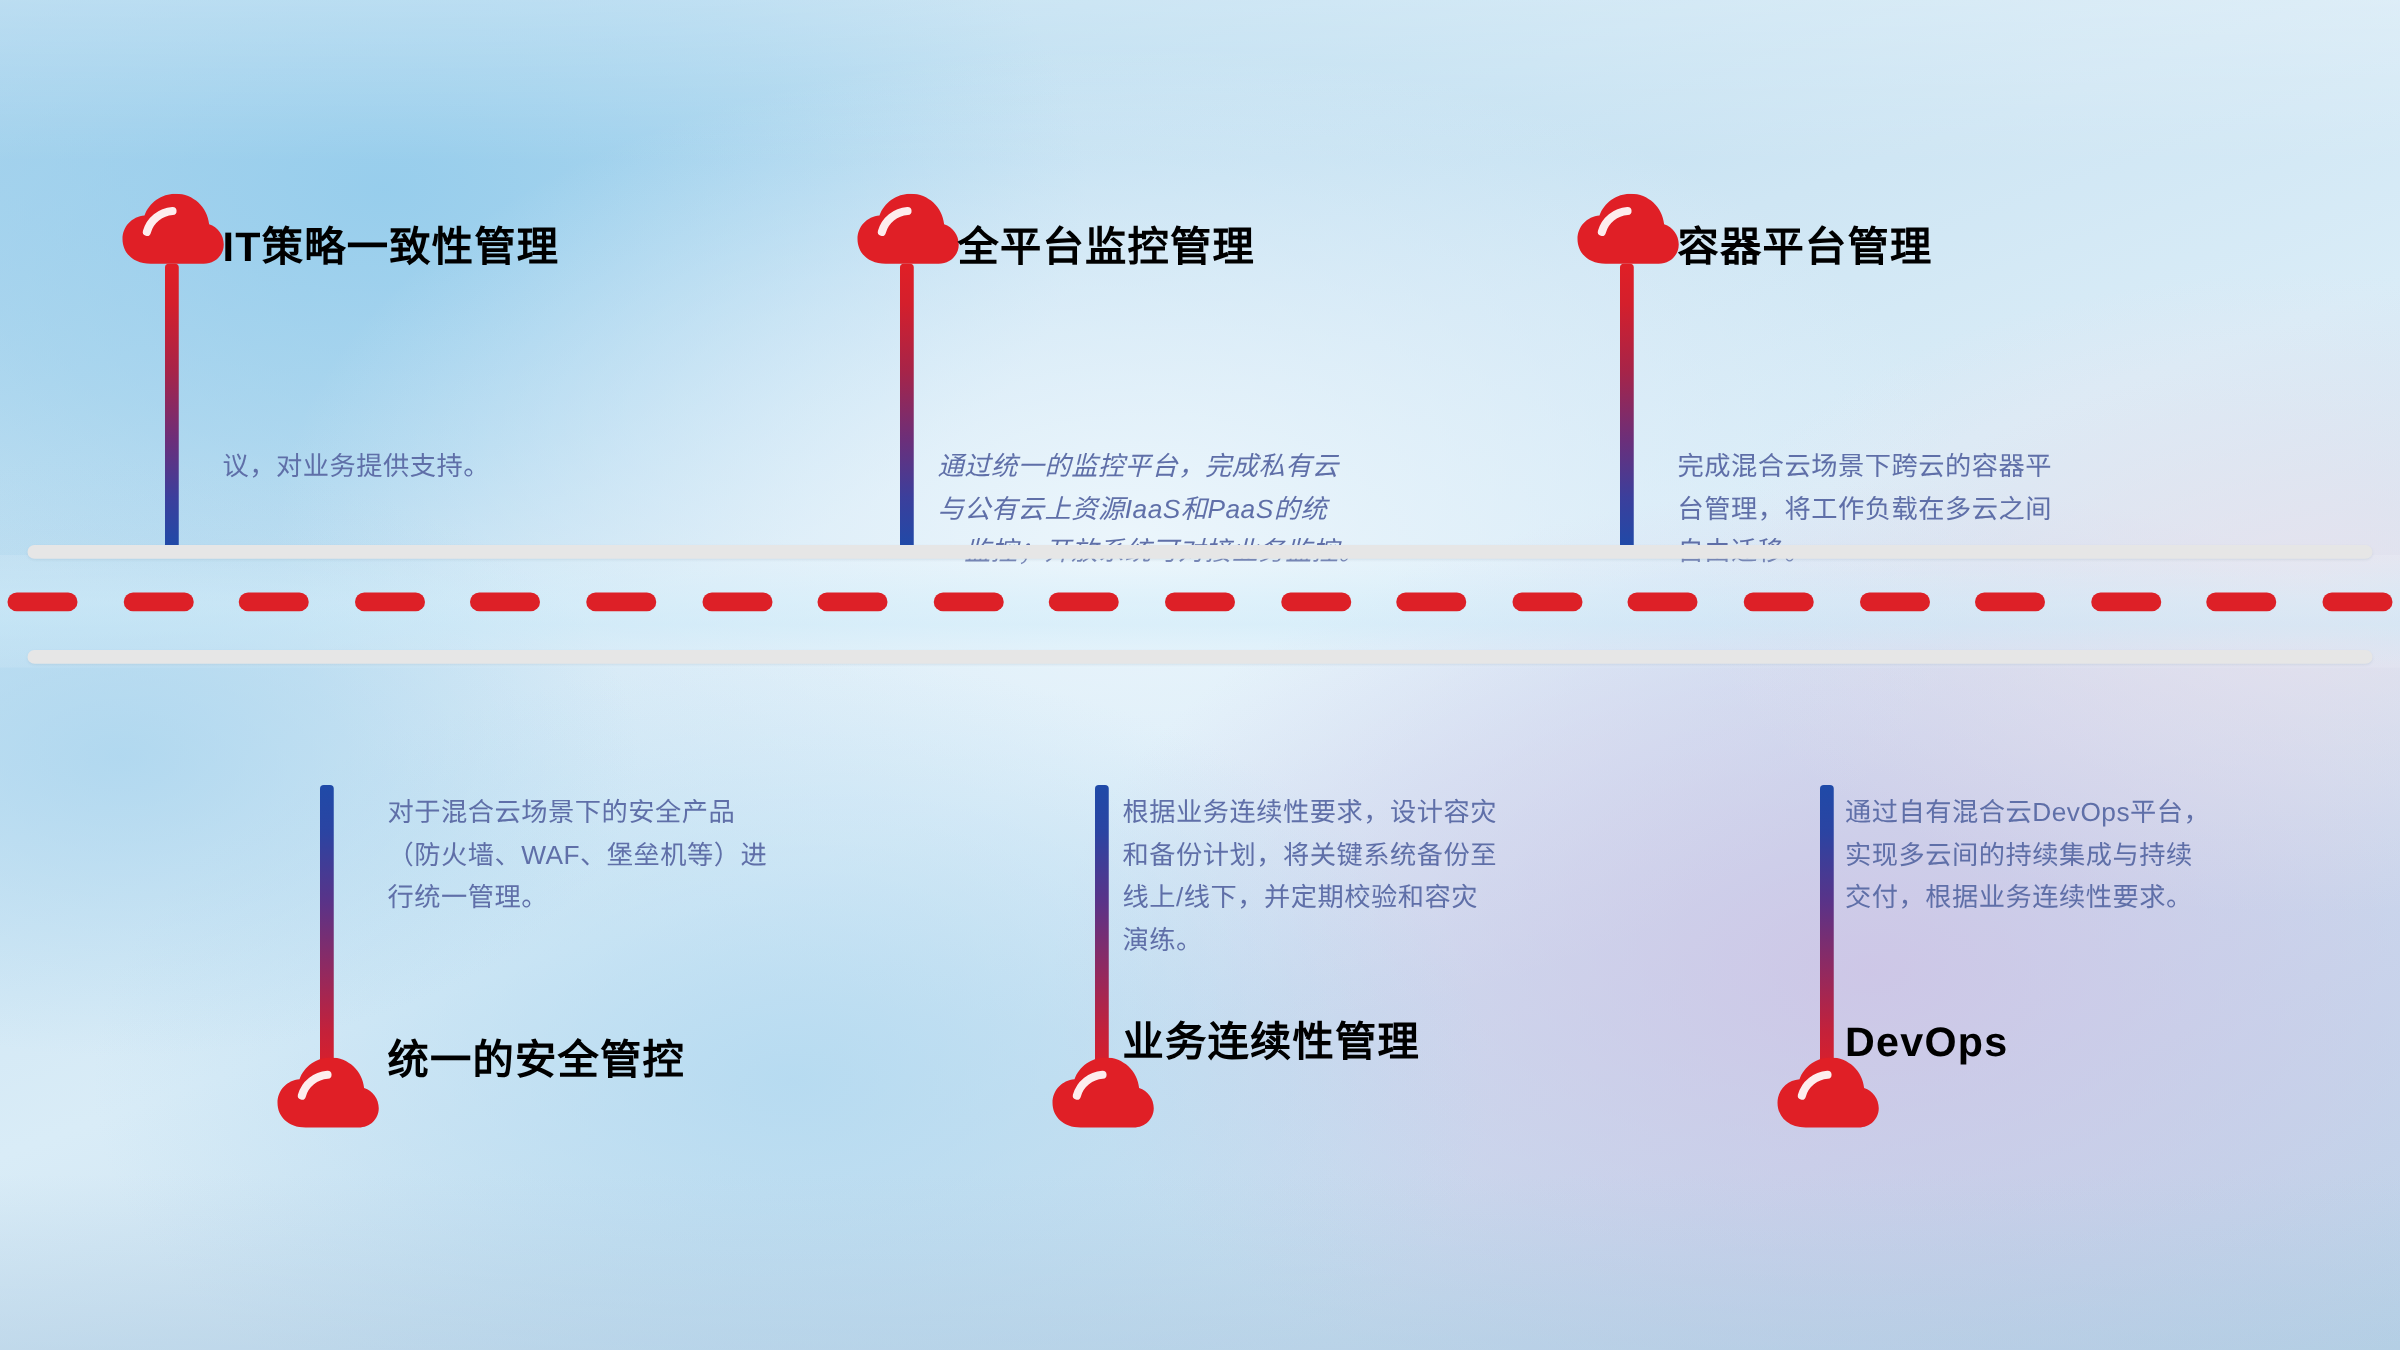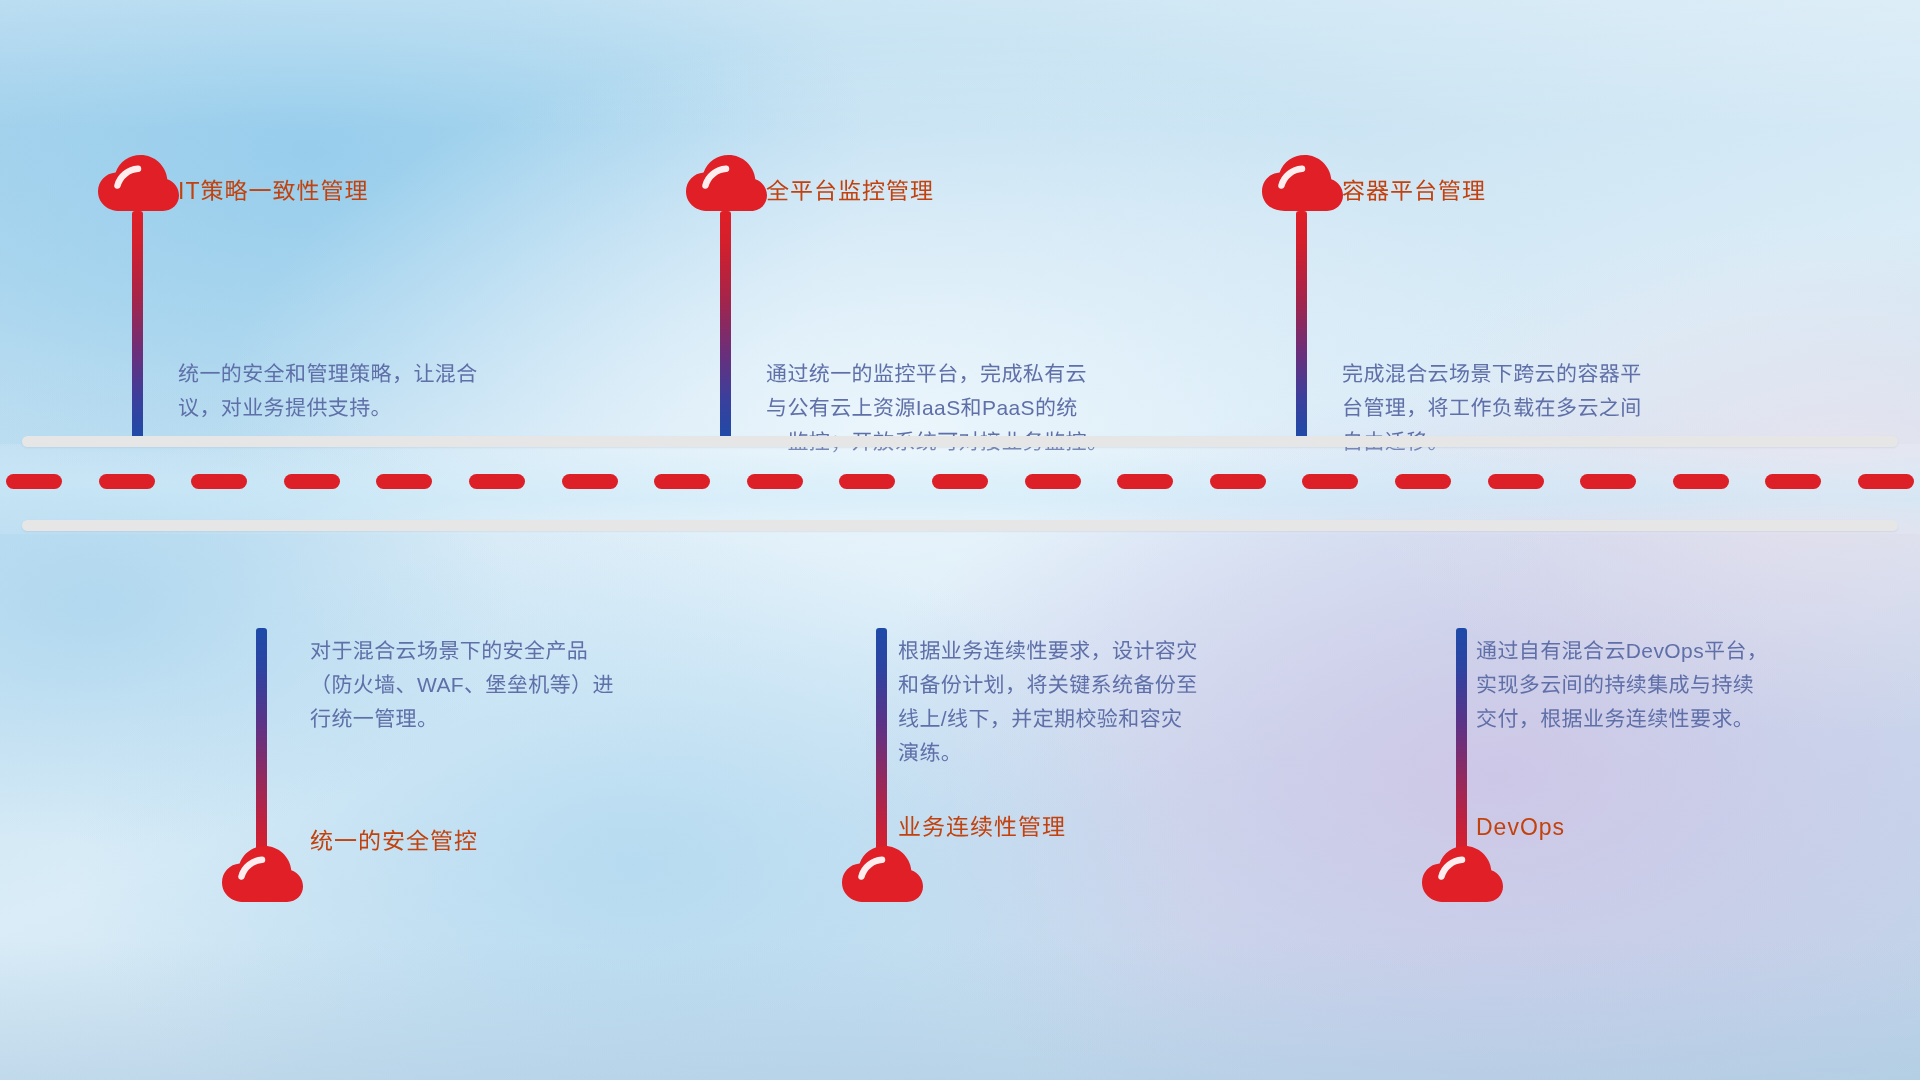--- a/index.html
+++ b/index.html
@@ -179,23 +179,23 @@
     position: absolute;
     left: 0;
     width: 84px;
     height: 62px;
     display: block;
   }
 
   
   .item-title {
     position: absolute;
-    font-size: 23px;
-    font-weight: normal;
-    color: #c2410c;
+    font-size: 33px;
+    font-weight: bold;
+    color: #000000;
     letter-spacing: 1px;
     white-space: nowrap;
     line-height: 1.2;
   }
   .item-desc {
     position: absolute;
     font-size: 21px;
     color: #5f6fa8;
     line-height: 1.62;
     letter-spacing: 0.4px;
@@ -225,35 +225,34 @@
     <div class="col" style="left:0; width:640px;">
       <div class="pin pin-down" style="left:96px; top:155px;">
         <svg class="cloud-icon" viewBox="0 0 84 62">
           <path d="M24.5 56 C10.4 56 2 47.2 2 36.2 C2 26.2 9.6 18.2 19.6 17.4 C23.3 7.1 33.1 0 44.6 0 C58.6 0 70 10.7 71.3 24.3 C78.3 26.6 83 33 83 40.6 C83 49.2 76 56 67 56 Z" fill="#e01f26"></path>
           <path d="M21.5 30.5 C24 21 32.5 14.5 42 13.8" stroke="#ffffff" stroke-width="6.5" stroke-linecap="round" fill="none" opacity="0.92"></path>
         </svg>
         <div class="pin-stem" style="top:56px; height:228px;"></div>
       </div>
       <div class="item-title" style="left:178px; top:178px;">IT策略一致性管理</div>
       <div class="item-desc" style="left:178px; top:357px;">
-          <p>统一的安全和管理策略，让混合</p>
           <p>议，对业务提供支持。</p>
         </div>
     </div>
 
     <div class="col" style="left:640px; width:640px;">
       <div class="pin pin-down" style="left:44px; top:155px;">
         <svg class="cloud-icon" viewBox="0 0 84 62">
           <path d="M24.5 56 C10.4 56 2 47.2 2 36.2 C2 26.2 9.6 18.2 19.6 17.4 C23.3 7.1 33.1 0 44.6 0 C58.6 0 70 10.7 71.3 24.3 C78.3 26.6 83 33 83 40.6 C83 49.2 76 56 67 56 Z" fill="#e01f26"></path>
           <path d="M21.5 30.5 C24 21 32.5 14.5 42 13.8" stroke="#ffffff" stroke-width="6.5" stroke-linecap="round" fill="none" opacity="0.92"></path>
         </svg>
         <div class="pin-stem" style="top:56px; height:228px;"></div>
       </div>
       <div class="item-title" style="left:126px; top:178px;">全平台监控管理</div>
-      <div class="item-desc" style="left:126px; top:357px; width:390px;">
+      <div class="item-desc" style="left:110px; top:357px; width:390px;font-style:italic;">
           <p>通过统一的监控平台，完成私有云</p>
           <p>与公有云上资源IaaS和PaaS的统</p>
           <p>一监控；开放系统可对接业务监控。</p>
         </div>
     </div>
 
     <div class="col" style="left:1280px; width:640px;">
       <div class="pin pin-down" style="left:-20px; top:155px;">
         <svg class="cloud-icon" viewBox="0 0 84 62">
           <path d="M24.5 56 C10.4 56 2 47.2 2 36.2 C2 26.2 9.6 18.2 19.6 17.4 C23.3 7.1 33.1 0 44.6 0 C58.6 0 70 10.7 71.3 24.3 C78.3 26.6 83 33 83 40.6 C83 49.2 76 56 67 56 Z" fill="#e01f26"></path>

